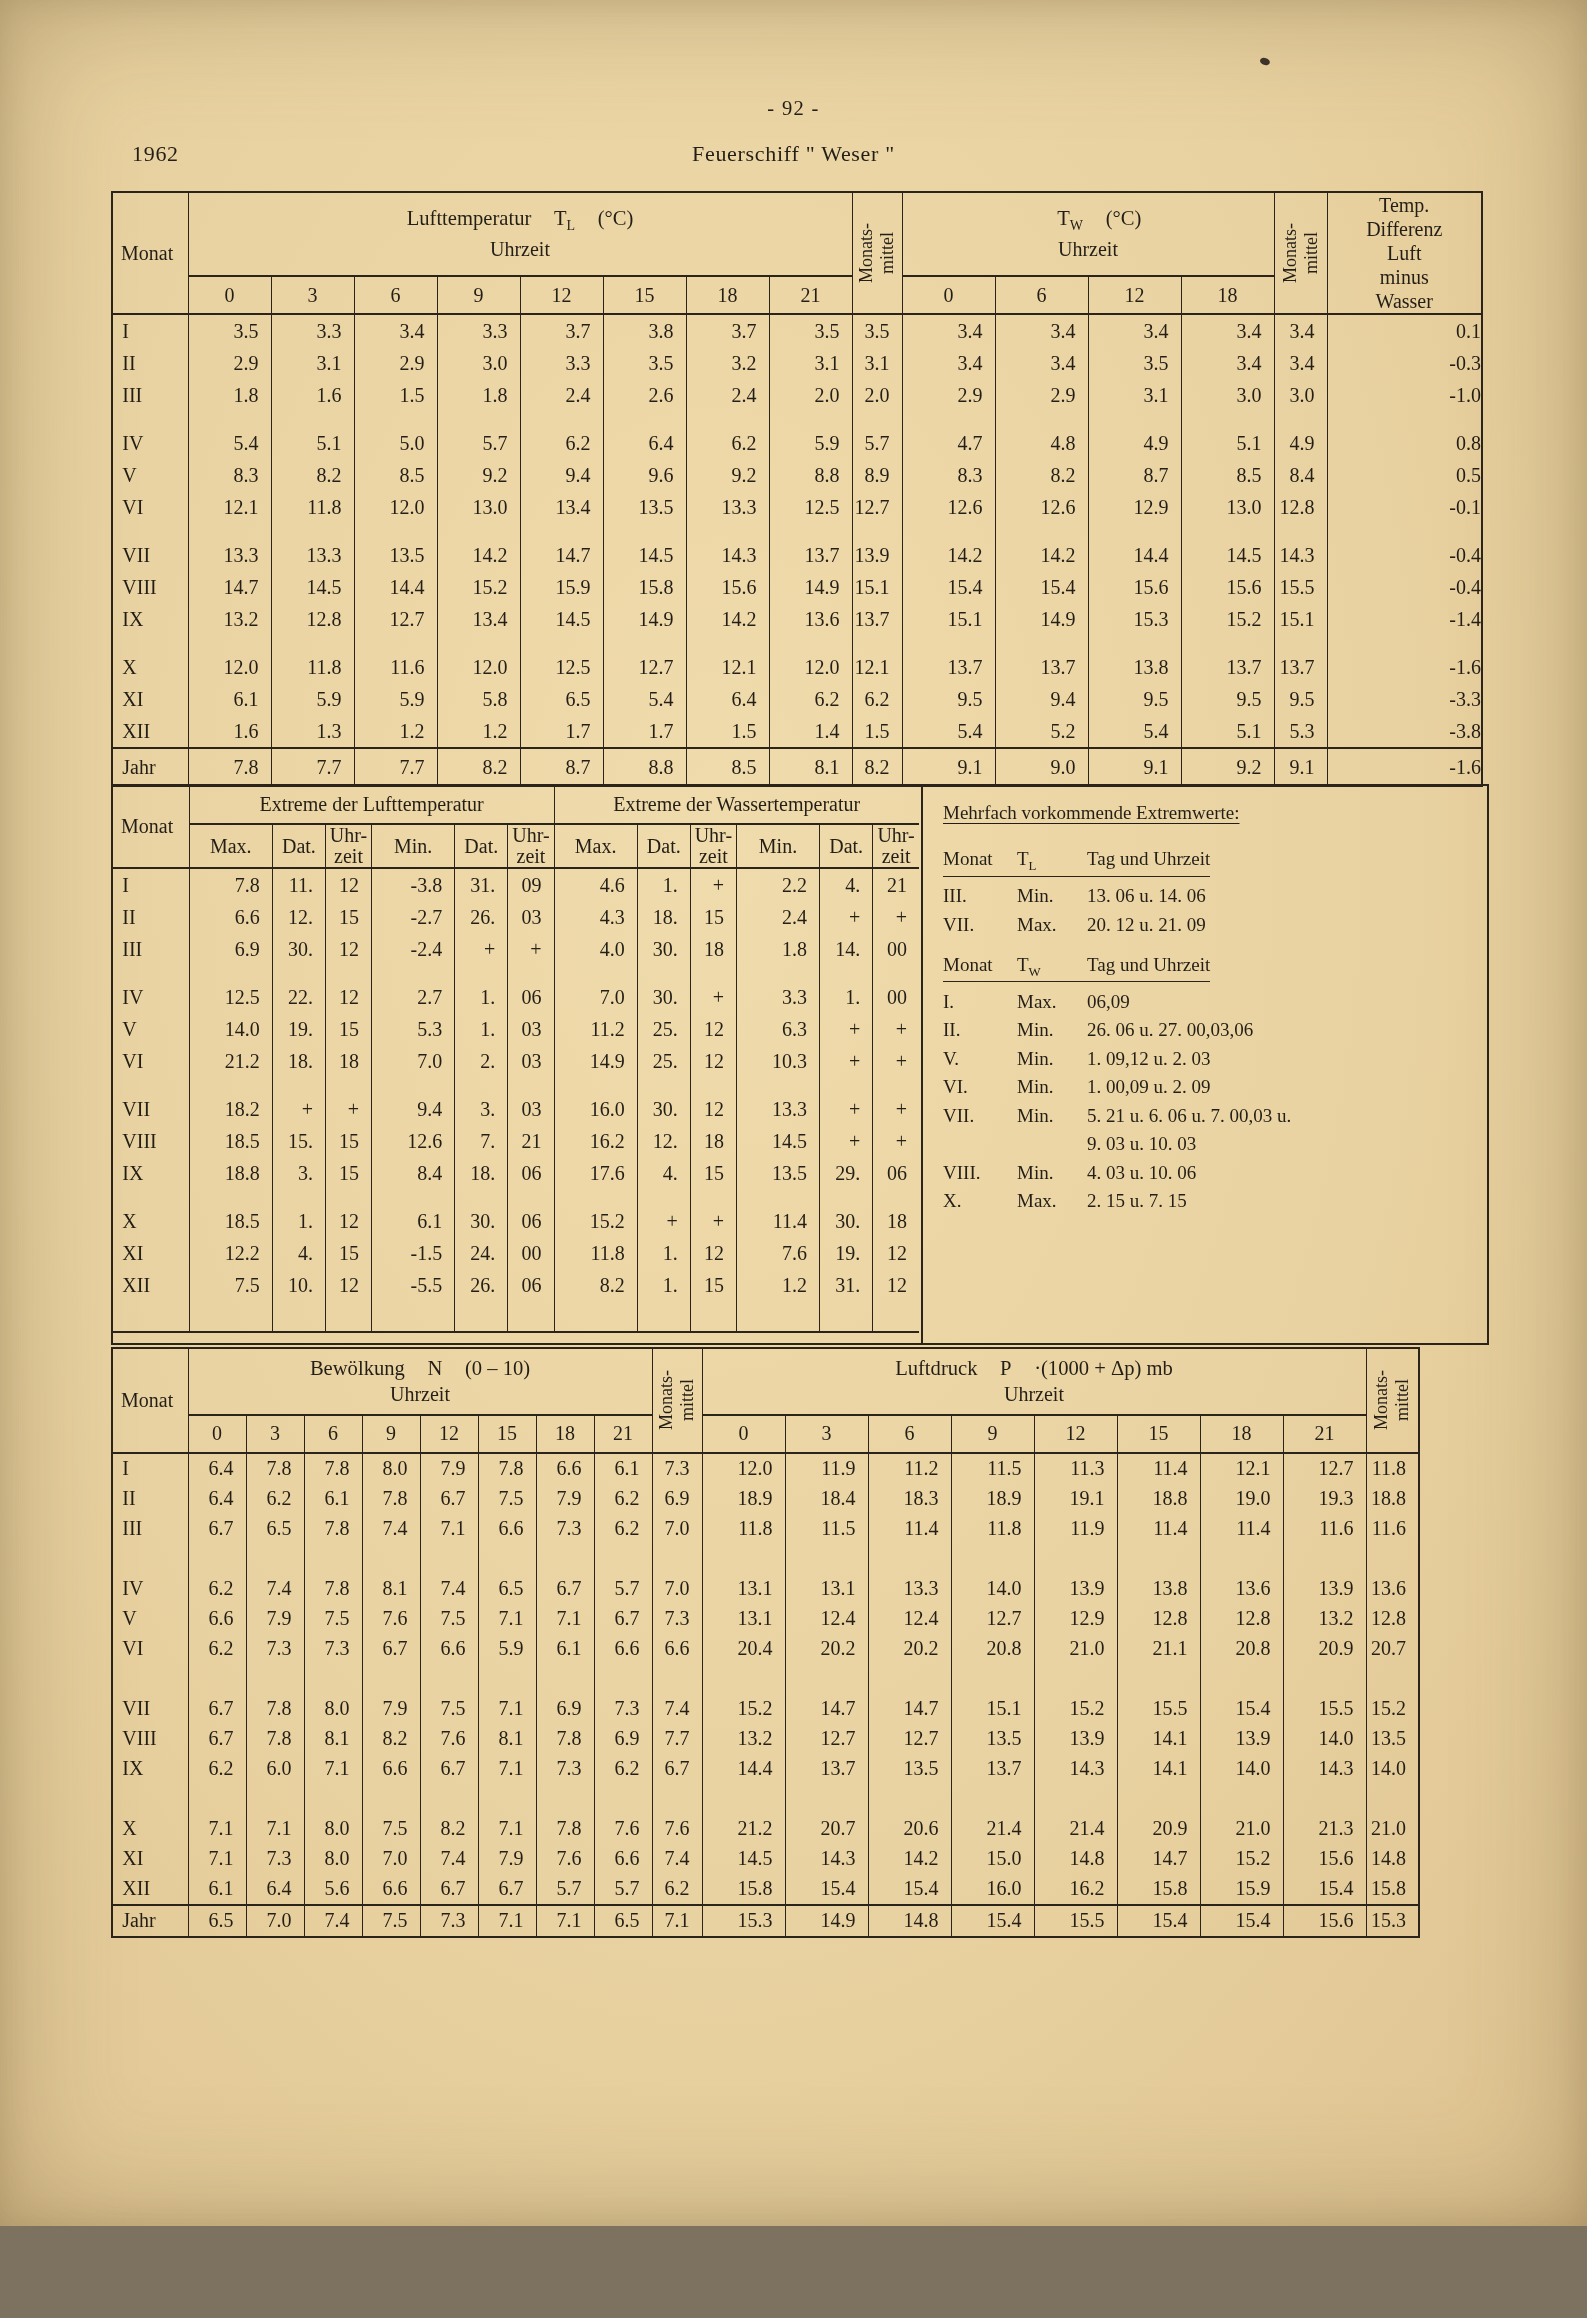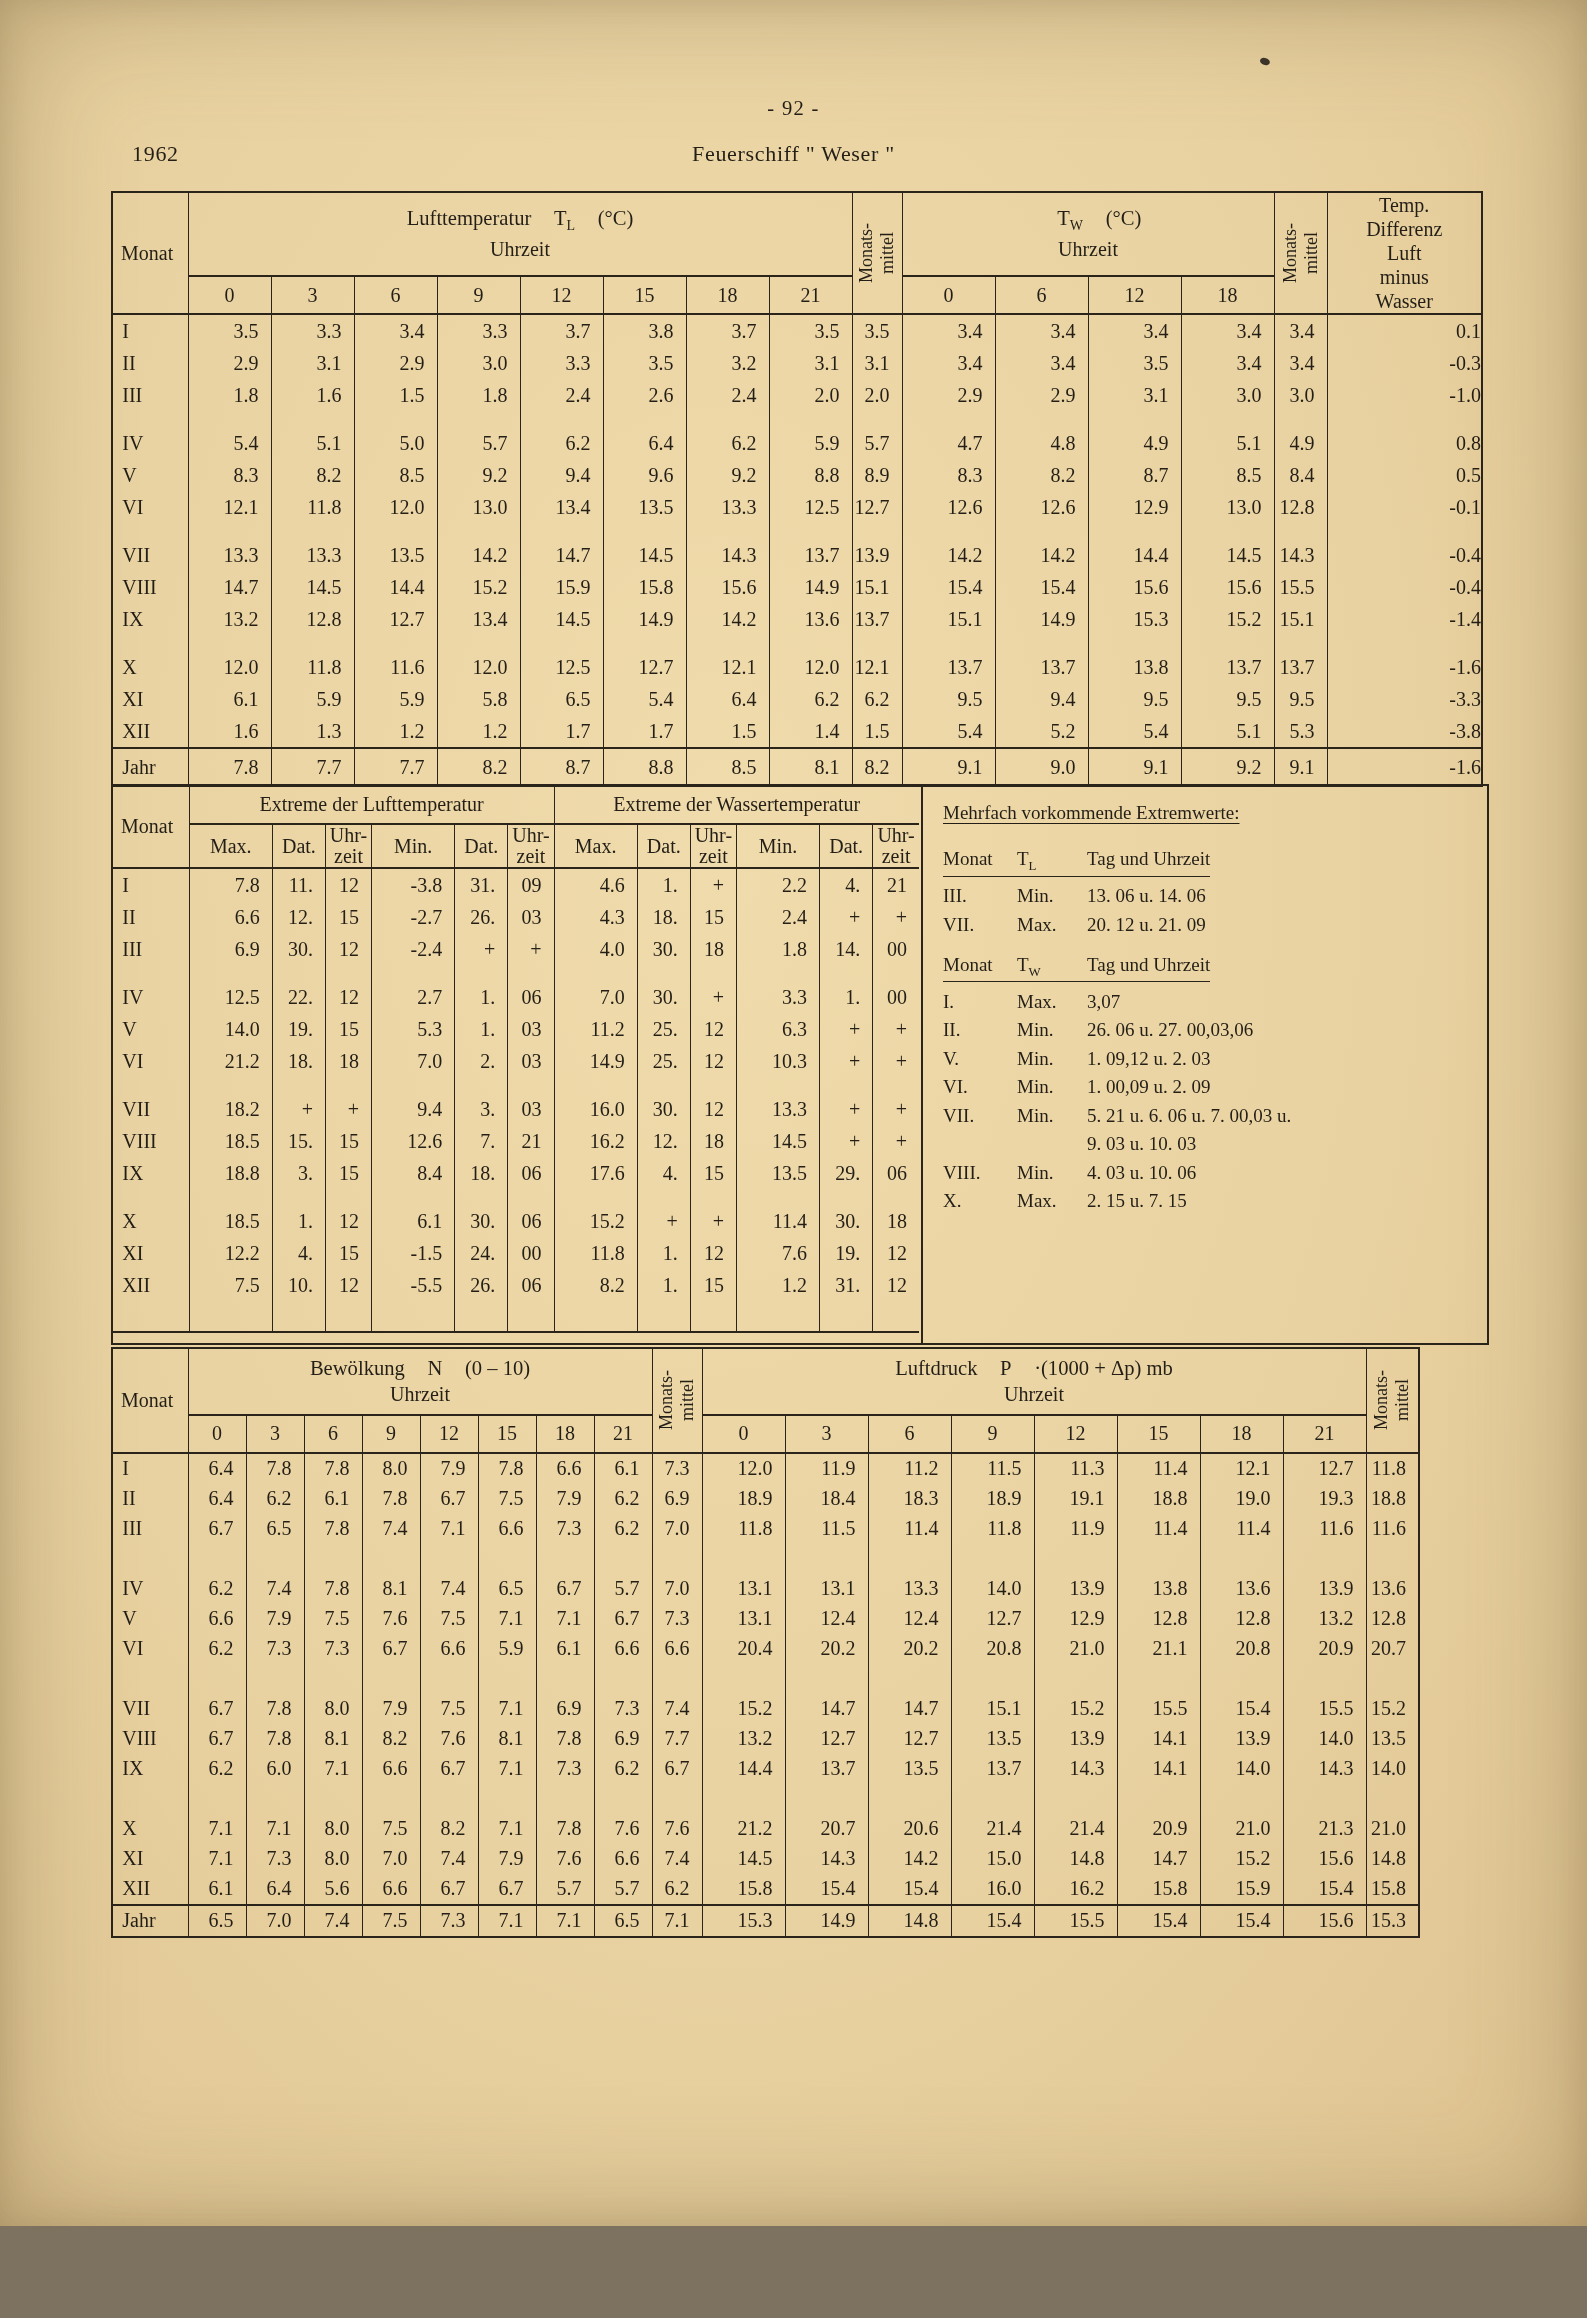--- a/index.html
+++ b/index.html
@@ -716,21 +716,21 @@
         </div>
       <div class="xhead" style="margin-top:14.6px;">
         <span class="xm">Monat</span>
           <span class="xk"><span>T</span><sub>W</sub></span>
           <span class="xt">Tag und Uhrzeit</span>
       </div>
       <div id="xl-tw">
           <div class="xline">
             <span class="xm">I.</span>
             <span class="xk">Max.</span>
-            <span class="xt">3,07</span>
+            <span class="xt">06,09</span>
           </div>
           <div class="xline">
             <span class="xm">II.</span>
             <span class="xk">Min.</span>
             <span class="xt">26. 06 u. 27. 00,03,06</span>
           </div>
           <div class="xline">
             <span class="xm">V.</span>
             <span class="xk">Min.</span>
             <span class="xt">1. 09,12 u.  2. 03</span>

